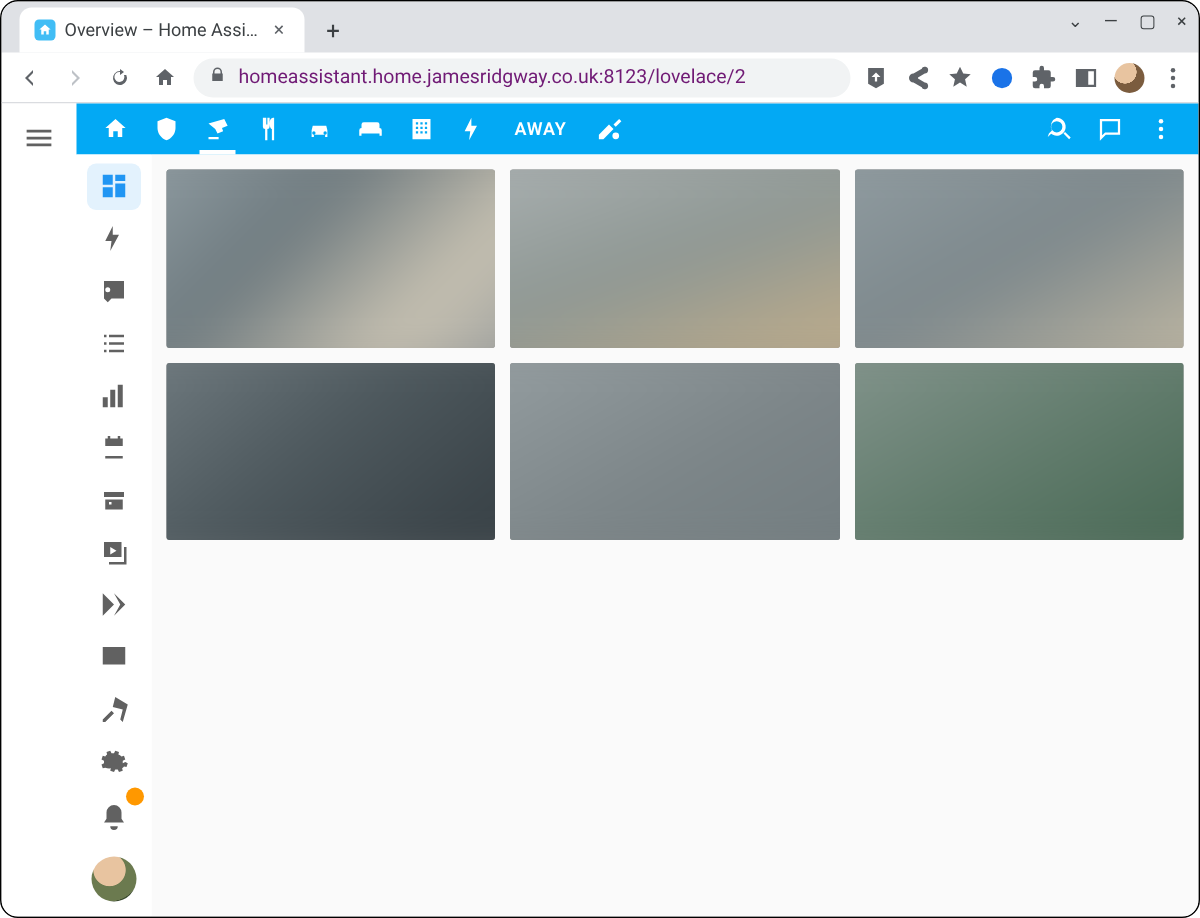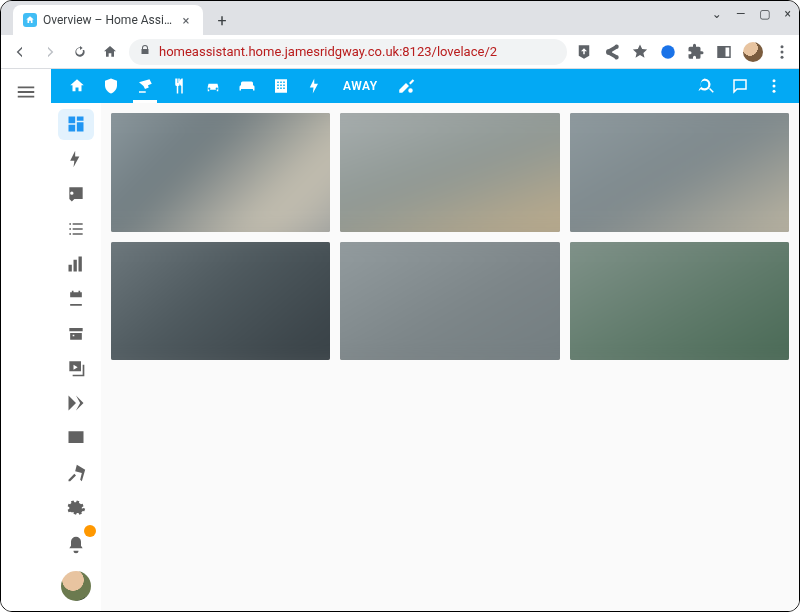--- a/index.html
+++ b/index.html
@@ -14,21 +14,21 @@
   .tab-title { white-space:nowrap; overflow:hidden; text-overflow:ellipsis; flex:1; }
   .tab-close { width:14px; height:14px; display:flex; align-items:center; justify-content:center; color:#5f6368; font-size:13px; }
   .newtab { width:26px; height:26px; border-radius:50%; display:flex; align-items:center; justify-content:center; color:#3c4043; font-size:16px; margin-left:6px; margin-bottom:2px; }
   .window-controls { position:absolute; right:8px; top:6px; display:flex; gap:14px; color:#3c4043; font-size:12px; align-items:center; }
   .window-controls span { cursor:default; }
 
   .toolbar { height:34px; background:#fff; border-bottom:1px solid #dadce0; display:flex; align-items:center; padding:0 8px; gap:8px; }
   .tb-btn { width:22px; height:22px; display:flex; align-items:center; justify-content:center; color:#5f6368; }
   .tb-btn.disabled { color:#bdc1c6; }
   .tb-btn svg { width:16px; height:16px; fill:currentColor; }
-  .omnibox { flex:1; height:26px; background:#f1f3f4; border-radius:14px; display:flex; align-items:center; padding:0 10px; font-size:13px; color:#b91c1c; gap:8px; }
+  .omnibox { flex:1; height:26px; background:#f1f3f4; border-radius:14px; display:flex; align-items:center; padding:0 10px; font-size:13px; color:#701a75; gap:8px; }
   .omnibox .lock { color:#5f6368; }
   .tb-right { display:flex; align-items:center; gap:10px; color:#5f6368; }
   .tb-right .iconbtn { width:18px; height:18px; display:flex; align-items:center; justify-content:center; }
   .avatar-sm { width:20px; height:20px; border-radius:50%; background:radial-gradient(circle at 35% 30%, #e8c4a0 0 40%, #7b5c3e 41% 100%); }
 
   
   .content { flex:1; display:flex; min-height:0; }
 
   
   .hamburger-col { width:50px; display:flex; flex-direction:column; align-items:center; padding-top:12px; background:#fff; }

